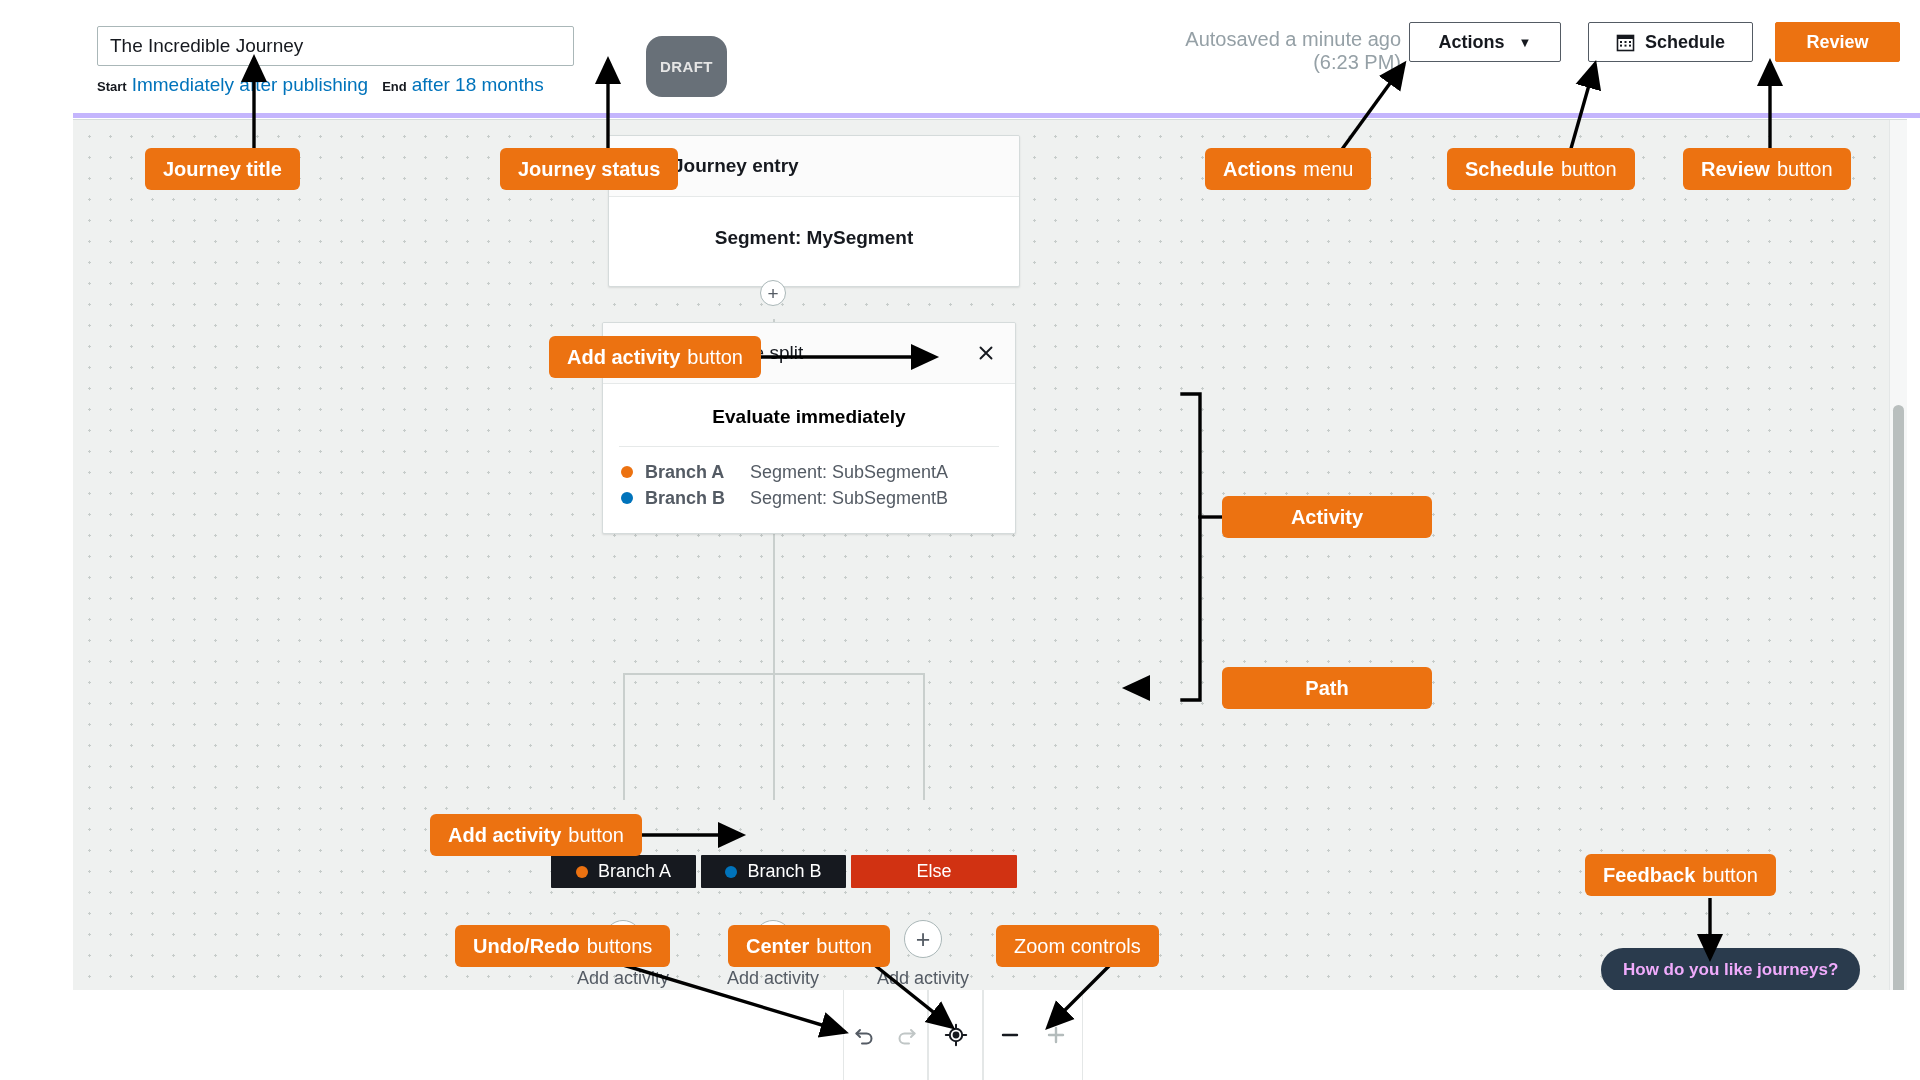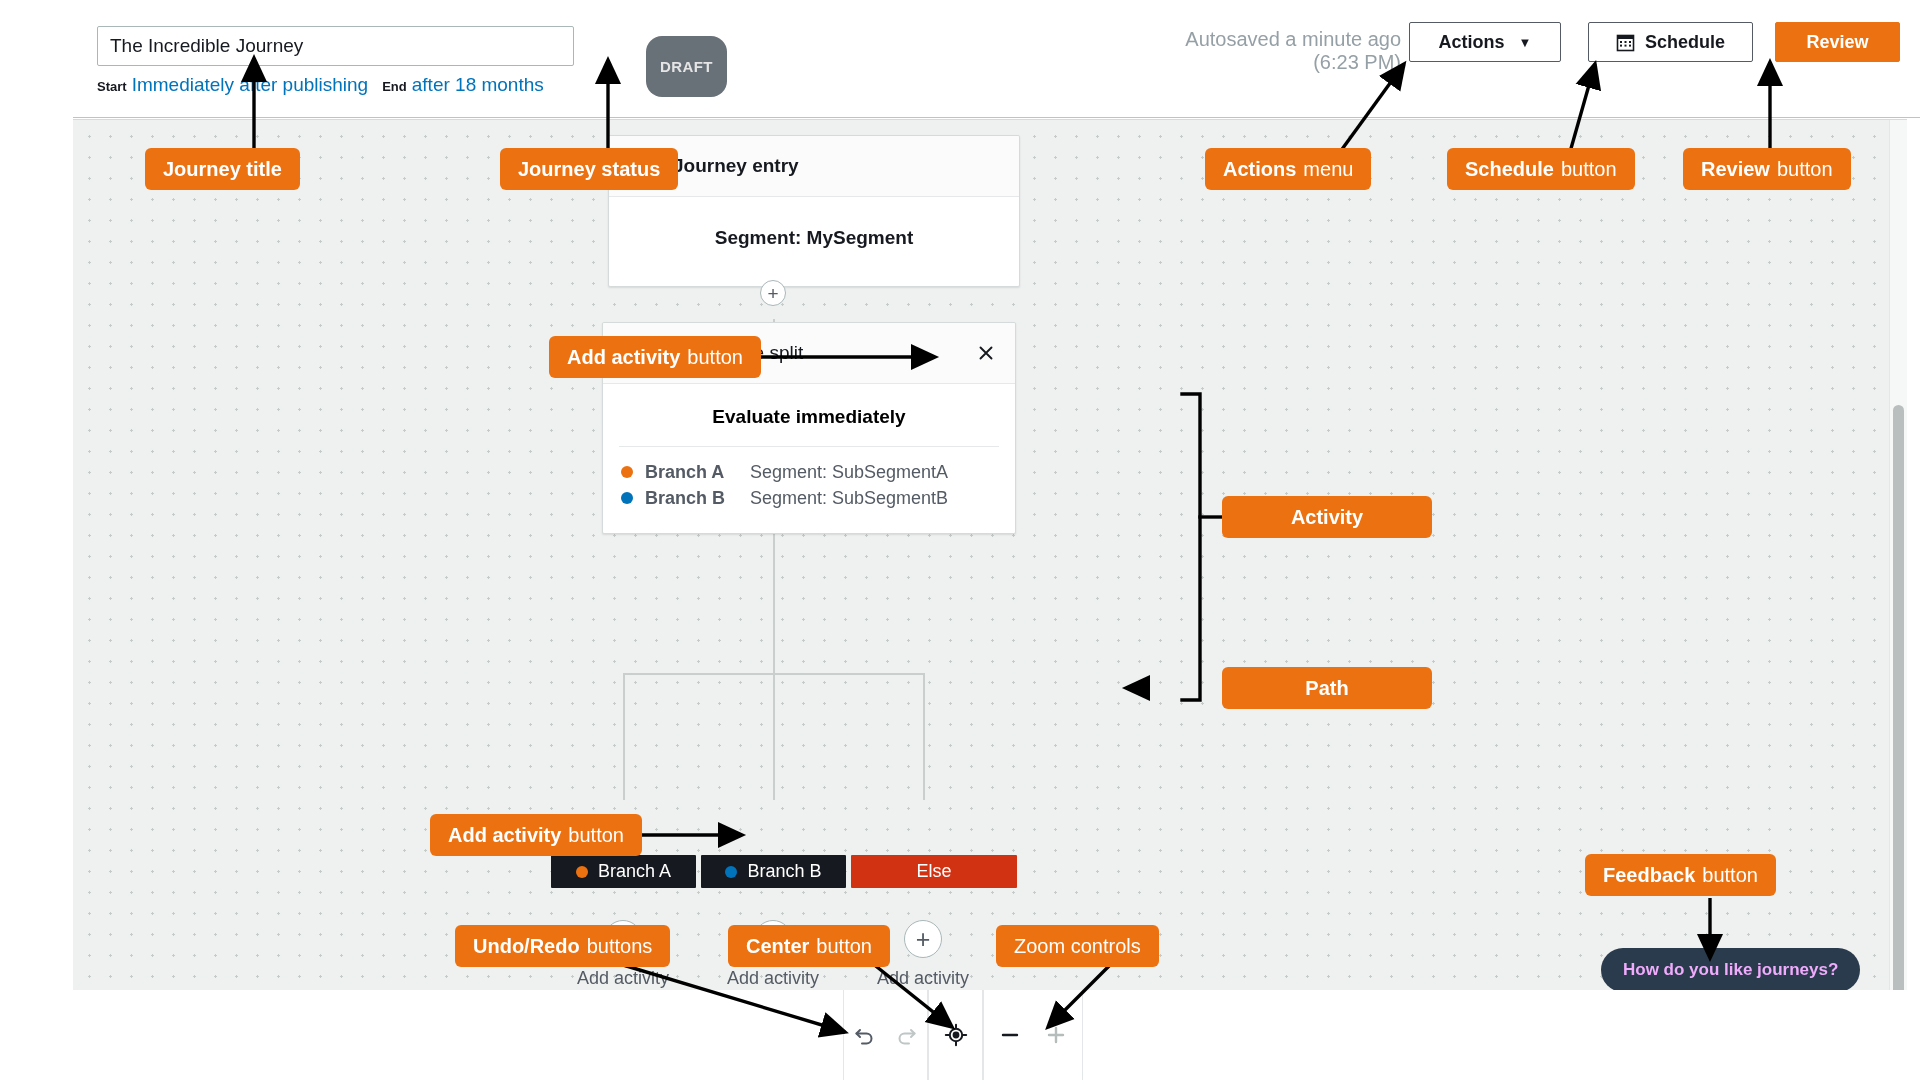--- a/index.html
+++ b/index.html
@@ -7,21 +7,21 @@
     width: 1920px; height: 1080px;
     font-family: "Liberation Sans", sans-serif;
     background: #ffffff;
     overflow: hidden;
   }
   #root { position: relative; width: 1920px; height: 1080px; background: #fff; }
 
   
   .topbar {
     position: absolute; left: 73px; top: 0; width: 1847px; height: 118px;
-    background: #ffffff; border-bottom: 1px solid #c4b5fd;
+    background: #ffffff; border-bottom: 5px solid #c4b5fd;
   }
   .title-input {
     position: absolute; left: 24px; top: 26px; width: 477px; height: 40px;
     border: 1px solid #aab7b8; border-radius: 2px; background: #fff;
     padding: 0 12px; font-size: 19px; color: #16191f;
     font-family: "Liberation Sans", sans-serif;
     line-height: 38px;
   }
   .draft-badge {
     position: absolute; left: 573px; top: 36px;

